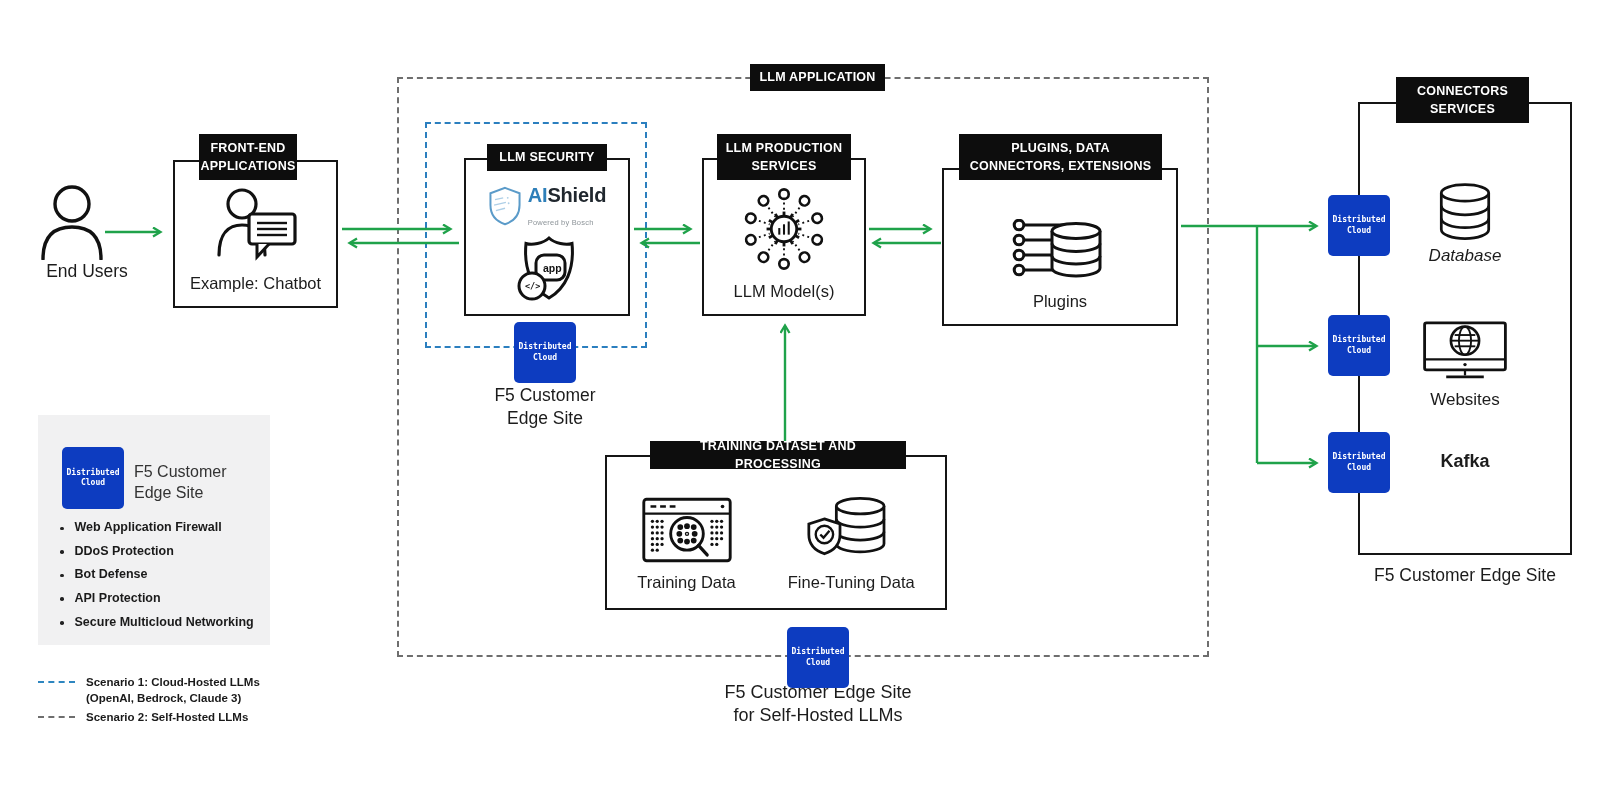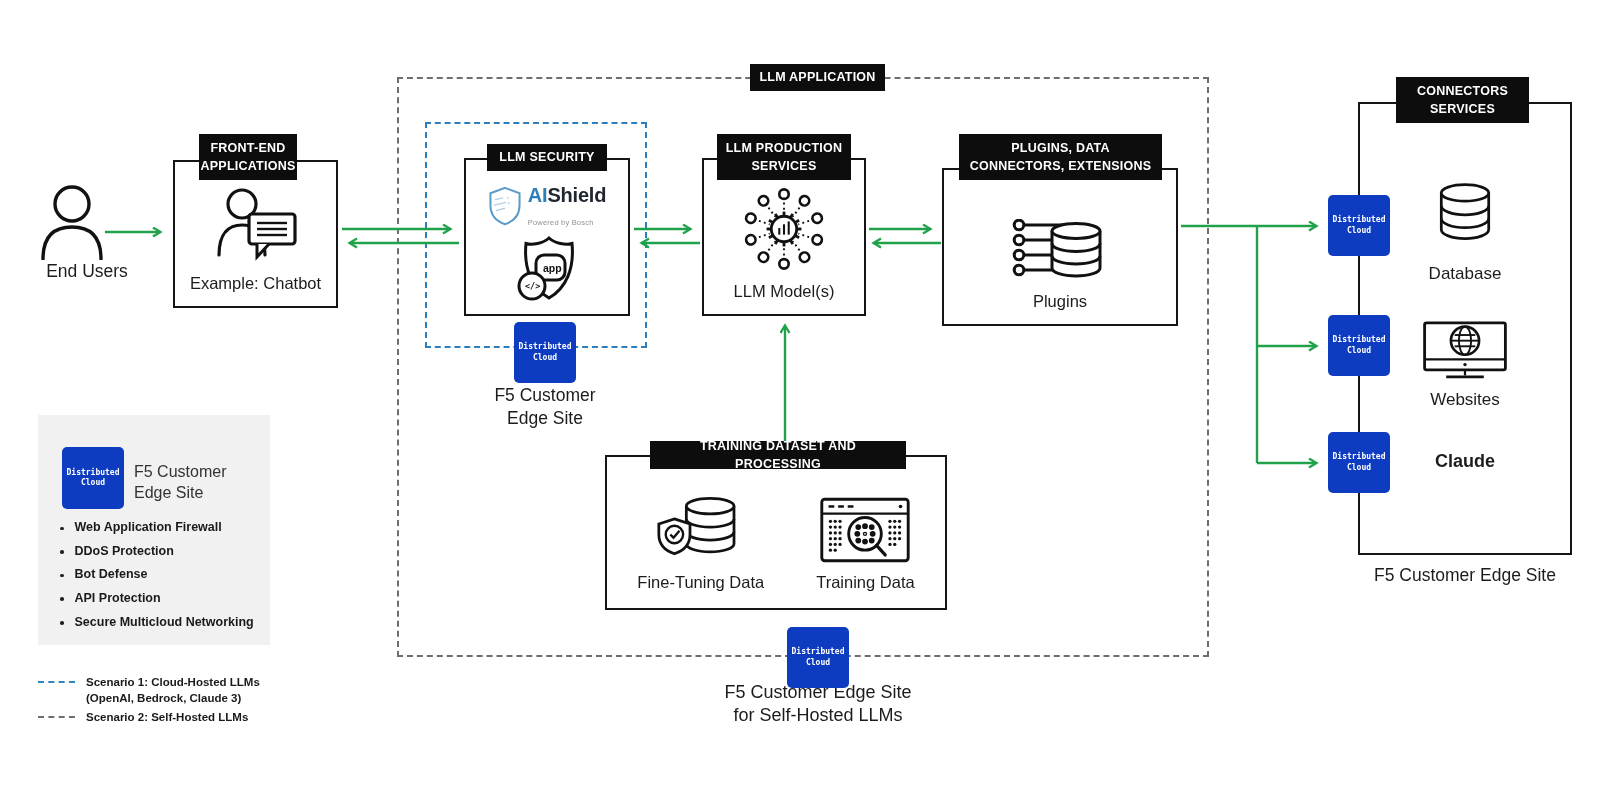--- a/index.html
+++ b/index.html
@@ -211,34 +211,20 @@
         <ellipse cx="66" cy="12" rx="24" ry="7.5" fill="#fff" stroke="#111" stroke-width="3"></ellipse>
         <path d="M42 24.5 C42 29 52.7 32.5 66 32.5 C79.3 32.5 90 29 90 24.5" fill="none" stroke="#111" stroke-width="3"></path>
         <path d="M42 37 C42 41.5 52.7 45 66 45 C79.3 45 90 41.5 90 37" fill="none" stroke="#111" stroke-width="3"></path>
       </svg>
     </span>
     <div class="boxlabel">Plugins</div>
   </div>
   <div class="hdr" style="left:959px; top:134px; width:203px; min-height:46px;">PLUGINS, DATA CONNECTORS, EXTENSIONS</div>
 
   <div class="box" style="left:605px; top:455px; width:342px; height:155px; flex-direction:row; justify-content:center; align-items:flex-end; gap:52px; padding-bottom:16px;">
-    <div class="group" style="gap:8px;">
-      <span class="icon">
-        <svg width="88" height="72" viewBox="0 0 96 78">
-          <path d="M32 14 V55 C32 60 43.6 64 58 64 C72.4 64 84 60 84 55 V14" fill="#fff" stroke="#111" stroke-width="3"></path>
-          <ellipse cx="58" cy="14" rx="26" ry="8.5" fill="#fff" stroke="#111" stroke-width="3"></ellipse>
-          <path d="M32 28 C32 33 43.6 37 58 37 C72.4 37 84 33 84 28" fill="none" stroke="#111" stroke-width="3"></path>
-          <path d="M32 42 C32 47 43.6 51 58 51 C72.4 51 84 47 84 42" fill="none" stroke="#111" stroke-width="3"></path>
-          <path d="M19 28 L36 33.5 V45 C36 56 29.5 62.5 19 66 C8.5 62.5 2 56 2 45 V33.5 Z" fill="#fff" stroke="#111" stroke-width="3"></path>
-          <circle cx="19" cy="45" r="9.5" fill="none" stroke="#111" stroke-width="2.6"></circle>
-          <path d="M14.5 45 l3.5 3.5 l6.5 -7.5" fill="none" stroke="#111" stroke-width="2.6"></path>
-        </svg>
-      </span>
-      <div class="boxlabel">Fine-Tuning Data</div>
-    </div>
     <div class="group" style="gap:8px;">
       <span class="icon">
         <svg width="96" height="70" viewBox="0 0 100 72">
           <rect x="5" y="4" width="90" height="64" rx="3" fill="#fff" stroke="#111" stroke-width="3"></rect>
           <line x1="5" y1="19" x2="95" y2="19" stroke="#111" stroke-width="2.4"></line>
           <g stroke="#111" stroke-width="2.6">
             <line x1="12" y1="11.5" x2="18" y2="11.5"></line>
             <line x1="22" y1="11.5" x2="28" y2="11.5"></line>
             <line x1="32" y1="11.5" x2="38" y2="11.5"></line>
           </g>
@@ -286,33 +272,47 @@
             <circle cx="43" cy="47" r="3"></circle>
               <circle cx="50" cy="48" r="3"></circle>
               <circle cx="57" cy="47" r="3"></circle>
           </g>
           <circle cx="50" cy="40" r="1.6" fill="none" stroke="#111" stroke-width="1.4"></circle>
           <line x1="62" y1="52" x2="71" y2="62" stroke="#111" stroke-width="3.4" stroke-linecap="round"></line>
         </svg>
       </span>
       <div class="boxlabel">Training Data</div>
     </div>
+    <div class="group" style="gap:8px;">
+      <span class="icon">
+        <svg width="88" height="72" viewBox="0 0 96 78">
+          <path d="M32 14 V55 C32 60 43.6 64 58 64 C72.4 64 84 60 84 55 V14" fill="#fff" stroke="#111" stroke-width="3"></path>
+          <ellipse cx="58" cy="14" rx="26" ry="8.5" fill="#fff" stroke="#111" stroke-width="3"></ellipse>
+          <path d="M32 28 C32 33 43.6 37 58 37 C72.4 37 84 33 84 28" fill="none" stroke="#111" stroke-width="3"></path>
+          <path d="M32 42 C32 47 43.6 51 58 51 C72.4 51 84 47 84 42" fill="none" stroke="#111" stroke-width="3"></path>
+          <path d="M19 28 L36 33.5 V45 C36 56 29.5 62.5 19 66 C8.5 62.5 2 56 2 45 V33.5 Z" fill="#fff" stroke="#111" stroke-width="3"></path>
+          <circle cx="19" cy="45" r="9.5" fill="none" stroke="#111" stroke-width="2.6"></circle>
+          <path d="M14.5 45 l3.5 3.5 l6.5 -7.5" fill="none" stroke="#111" stroke-width="2.6"></path>
+        </svg>
+      </span>
+      <div class="boxlabel">Fine-Tuning Data</div>
+    </div>
   </div>
   <div class="hdr" style="left:650px; top:441px; width:256px; height:28px;">TRAINING DATASET AND PROCESSING</div>
 
   <div class="badge" style="left:787px; top:627px;">Distributed Cloud</div>
   <div class="cap" style="left:698px; top:681px; width:240px; font-size:18px; line-height:1.3;">
     <div>F5 Customer Edge Site</div>
     <div>for Self-Hosted LLMs</div>
   </div>
 
   <div class="box" style="left:1358px; top:102px; width:214px; height:453px;"></div>
   <div class="hdr" style="left:1396px; top:77px; width:133px; min-height:46px;">CONNECTORS SERVICES</div>
 
-  <div class="group" style="position:absolute; left:1390px; top:182px; width:150px; gap:20px; z-index:4;">
+  <div class="group" style="position:absolute; left:1390px; top:182px; width:150px; gap:2px; z-index:4;font-style:italic;">
     <span class="icon">
       <svg width="60" height="62" viewBox="0 0 64 68">
         <path d="M6 12 V52 C6 57.5 17.6 62 32 62 C46.4 62 58 57.5 58 52 V12" fill="#fff" stroke="#111" stroke-width="3"></path>
         <ellipse cx="32" cy="12" rx="26" ry="9" fill="#fff" stroke="#111" stroke-width="3"></ellipse>
         <path d="M6 26 C6 31.5 17.6 36 32 36 C46.4 36 58 31.5 58 26" fill="none" stroke="#111" stroke-width="3"></path>
         <path d="M6 40 C6 45.5 17.6 50 32 50 C46.4 50 58 45.5 58 40" fill="none" stroke="#111" stroke-width="3"></path>
       </svg>
     </span>
     <div class="boxlabel" style="font-size:17px;">Database</div>
   </div>
@@ -328,21 +328,21 @@
         <circle cx="48" cy="22" r="15" fill="#fff" stroke="#111" stroke-width="2.8"></circle>
         <ellipse cx="48" cy="22" rx="6.5" ry="15" fill="none" stroke="#111" stroke-width="2"></ellipse>
         <line x1="37" y1="16" x2="59" y2="16" stroke="#111" stroke-width="2"></line>
         <line x1="33.5" y1="22" x2="62.5" y2="22" stroke="#111" stroke-width="2"></line>
         <line x1="37" y1="28" x2="59" y2="28" stroke="#111" stroke-width="2"></line>
       </svg>
     </span>
     <div class="boxlabel" style="font-size:17px;">Websites</div>
   </div>
 
-  <div class="cap" style="left:1390px; top:451px; width:150px; font-size:18px; font-weight:700; z-index:4;">Claude</div>
+  <div class="cap" style="left:1390px; top:451px; width:150px; font-size:18px; font-weight:700; z-index:4;">Kafka</div>
 
   <div class="cap" style="left:1365px; top:565px; width:200px; font-size:17.5px; white-space:nowrap;">F5 Customer Edge Site</div>
 
   <div class="badge" style="left:1328px; top:195px;">Distributed Cloud</div>
   <div class="badge" style="left:1328px; top:315px;">Distributed Cloud</div>
   <div class="badge" style="left:1328px; top:432px;">Distributed Cloud</div>
 
   <div class="panel"></div>
   <div class="badge" style="left:62px; top:447px; height:62px;">Distributed Cloud</div>
   <div class="panel-title">F5 Customer Edge Site</div>

